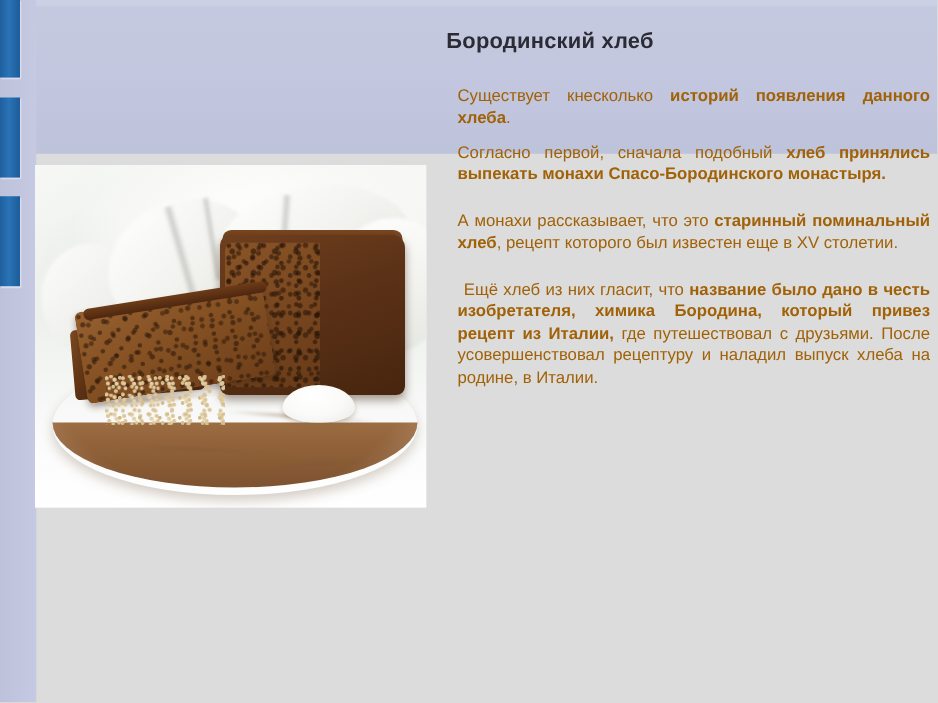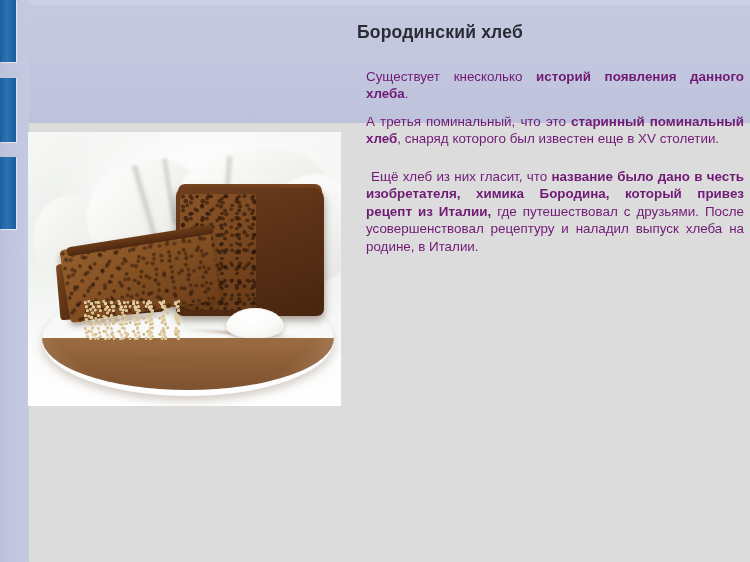--- a/index.html
+++ b/index.html
@@ -261,21 +261,21 @@
 
   
   #text-column {
     position: absolute;
     left: 366px; top: 68px;
     width: 378px;
   }
   .para {
     font-size: 13.4px;
     line-height: 1.305;
-    color: #701a75;
+    color: #a16207;
     text-align: justify;
     margin-bottom: 11px;
   }
   .para b { font-weight: bold; }
   .para.tight { margin-bottom: 10px; }
   .para.loose { margin-bottom: 20px; }
   .para.indent { text-indent: 5px; }
 </style>
 </head>
 <body>
@@ -322,17 +322,18 @@
 
       <div id="seeds"></div>
       <div id="salt"></div>
 
       <div id="photo-vignette"></div>
     </div>
   </div>
 
   <div id="text-column">
     <p class="para tight"><span>Существует кнесколько  </span><b>историй появления данного хлеба</b><span>.</span></p>
-    <p class="para loose"><span>А третья поминальный, что это </span><b>старинный поминальный хлеб</b><span>, снаряд которого был известен еще в XV столетии.</span></p>
+    <p class="para loose"><span>Согласно первой, сначала подобный </span><b>хлеб принялись выпекать монахи Спасо-Бородинского монастыря.</b></p>
+    <p class="para loose"><span>А монахи рассказывает, что это </span><b>старинный поминальный хлеб</b><span>, рецепт которого был известен еще в XV столетии.</span></p>
     <p class="para indent"><span> Ещё хлеб из них гласит, что </span><b>название было дано в честь изобретателя, химика Бородина, который привез рецепт из Италии,</b><span> где путешествовал с друзьями. После усовершенствовал рецептуру и наладил выпуск хлеба на родине, в Италии.</span></p>
   </div>
 
 </div>
 
 </body></html>

